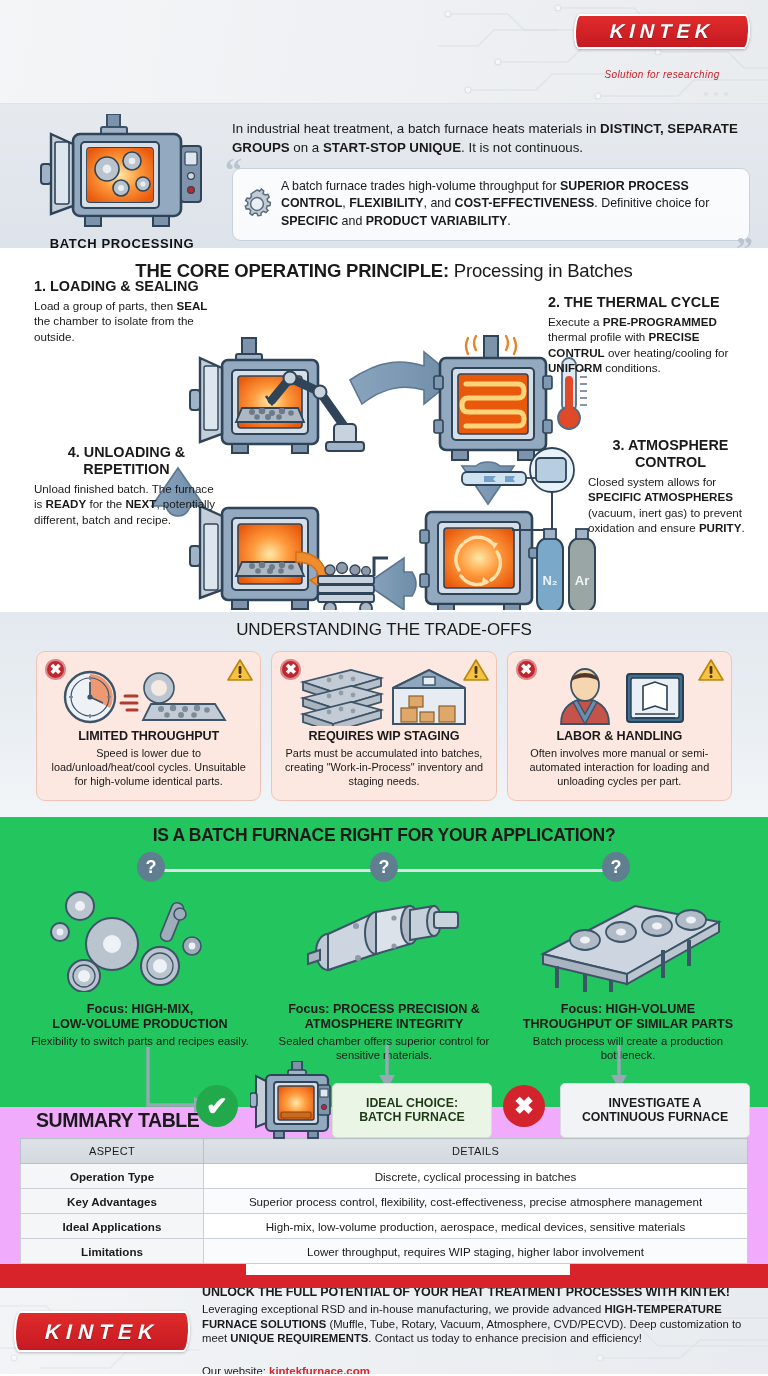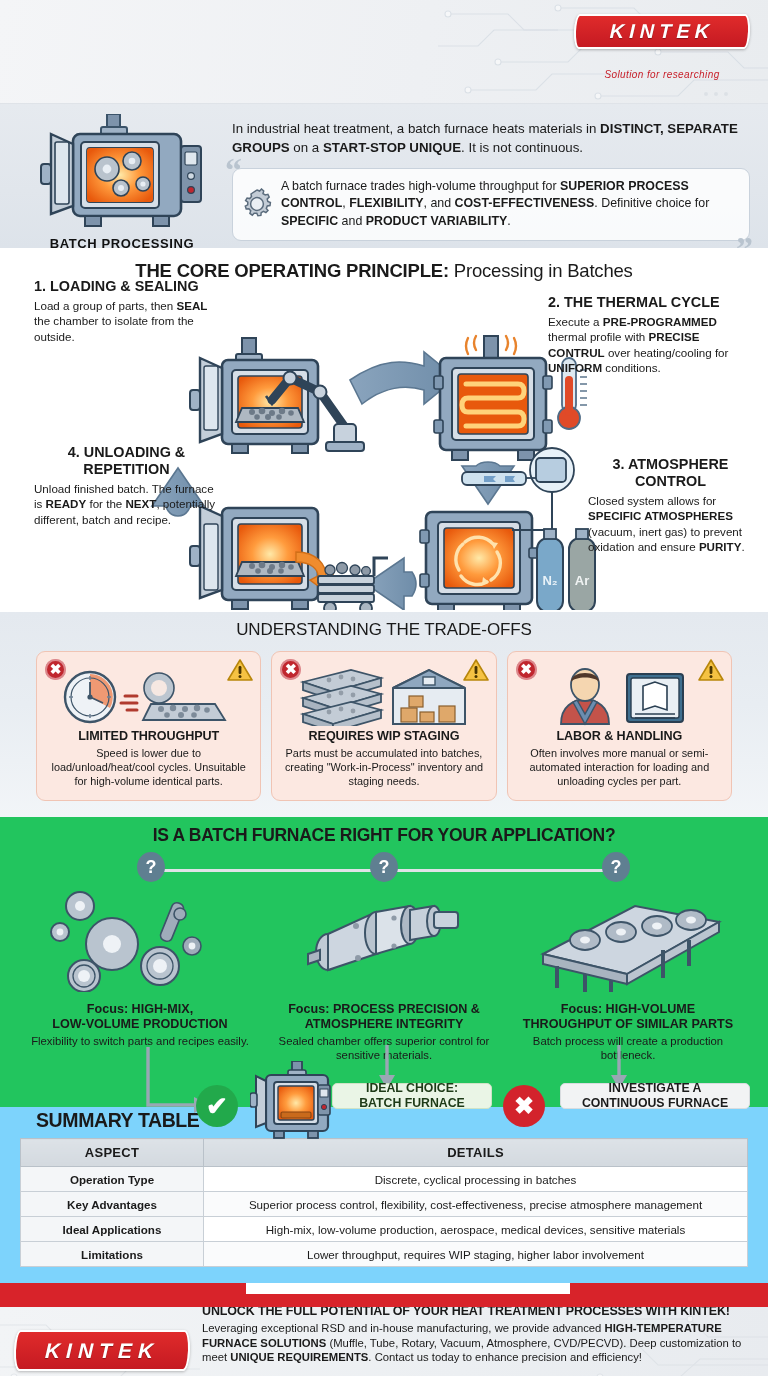--- a/index.html
+++ b/index.html
@@ -81,21 +81,21 @@
     text-align:center; font-size:18.5px; font-weight:bold;
     padding-top:12px; letter-spacing:-.2px;
   }
   .core h2 .light { font-weight:normal; }
   .core-diagram { position:absolute; left:0; top:32px; width:768px; height:330px; }
   .step { position:absolute; }
   .step-title { font-size:14.4px; font-weight:bold; line-height:1.17; margin-bottom:3px; }
   .step-body { font-size:11.6px; line-height:1.33; }
   .step1 { left:34px; top:30px; width:190px; }
   .step2 { left:548px; top:46px; width:200px; }
-  .step3 { left:588px; top:208px; width:165px; text-align:left; }
+  .step3 { left:588px; top:189px; width:165px; text-align:left; }
   .step3 .step-title { text-align:center; }
   .step4 { left:34px; top:196px; width:185px; }
   .step4 .step-title { text-align:center; }
 
   
   .tradeoffs {
     position:relative; height:205px;
     background:linear-gradient(180deg,#e4e9ef 0%,#e8edf2 45%,#f2f5f8 100%);
     padding-top:8px;
   }
@@ -134,21 +134,21 @@
   }
   .q1 { left:137px; } .q2 { left:370px; } .q3 { left:602px; }
   .app-cols { display:flex; padding:0 18px; }
   .app-col { flex:1; text-align:center; }
   .app-art { height:108px; display:flex; align-items:center; justify-content:center; }
   .app-title { font-size:12.6px; font-weight:bold; line-height:1.2;margin-top:8px; }
   .app-desc { font-size:11.3px; line-height:1.26; margin-top:2px; }
 
   .verdicts { position:relative; height:72px; margin-top:6px; }
   .verdict-pill {
-    position:absolute; height:26px; border-radius:5px;
+    position:absolute; height:55px; border-radius:5px;
     display:flex; align-items:center; justify-content:center;
     text-align:center; font-size:12.3px; font-weight:bold; line-height:1.18;
     padding:0 10px;
   }
   .pill-good {
     left:332px; top:14px; width:160px;
     background:#eaf5e6; border:1px solid #cfe3c6; color:#1d3a17;
   }
   .pill-bad {
     left:560px; top:14px; width:190px;
@@ -159,30 +159,30 @@
     background:#22a94b; color:#fff; font-size:26px; font-weight:bold;
     line-height:42px; text-align:center;
   }
   .cross-badge {
     position:absolute; left:503px; top:16px; width:42px; height:42px; border-radius:50%;
     background:#d3232c; color:#fff; font-size:24px; font-weight:bold;
     line-height:42px; text-align:center;
   }
 
   
-  .summary { background:#7dd3fc; padding:2px 20px 16px; }
+  .summary { background:#f0abfc; padding:2px 20px 0; }
   .summary h2 {
     font-size:19.5px; font-weight:bold; letter-spacing:-.4px;
     margin-left:16px; margin-bottom:6px;
   }
   table { width:100%; border-collapse:collapse; font-size:11.6px; }
   th {
     background:linear-gradient(180deg,#dde2e7 0%,#d3d9df 100%);
-    border:1px solid #b9c1c9; font-weight:bold; padding:6px 4px;
-    font-size:13px; letter-spacing:.3px;
+    border:1px solid #b9c1c9; font-weight:normal; padding:6px 4px;
+    font-size:11px; letter-spacing:.3px;
   }
   td { border:1px solid #c8cfd6; padding:5.5px 6px; }
   .td-aspect {
     width:183px; text-align:center; font-weight:bold;
     background:#f4f6f8;
   }
   .td-detail { text-align:center; background:#ffffff; }
   tbody tr:nth-child(even) .td-detail { background:#fafbfc; }
 
   

